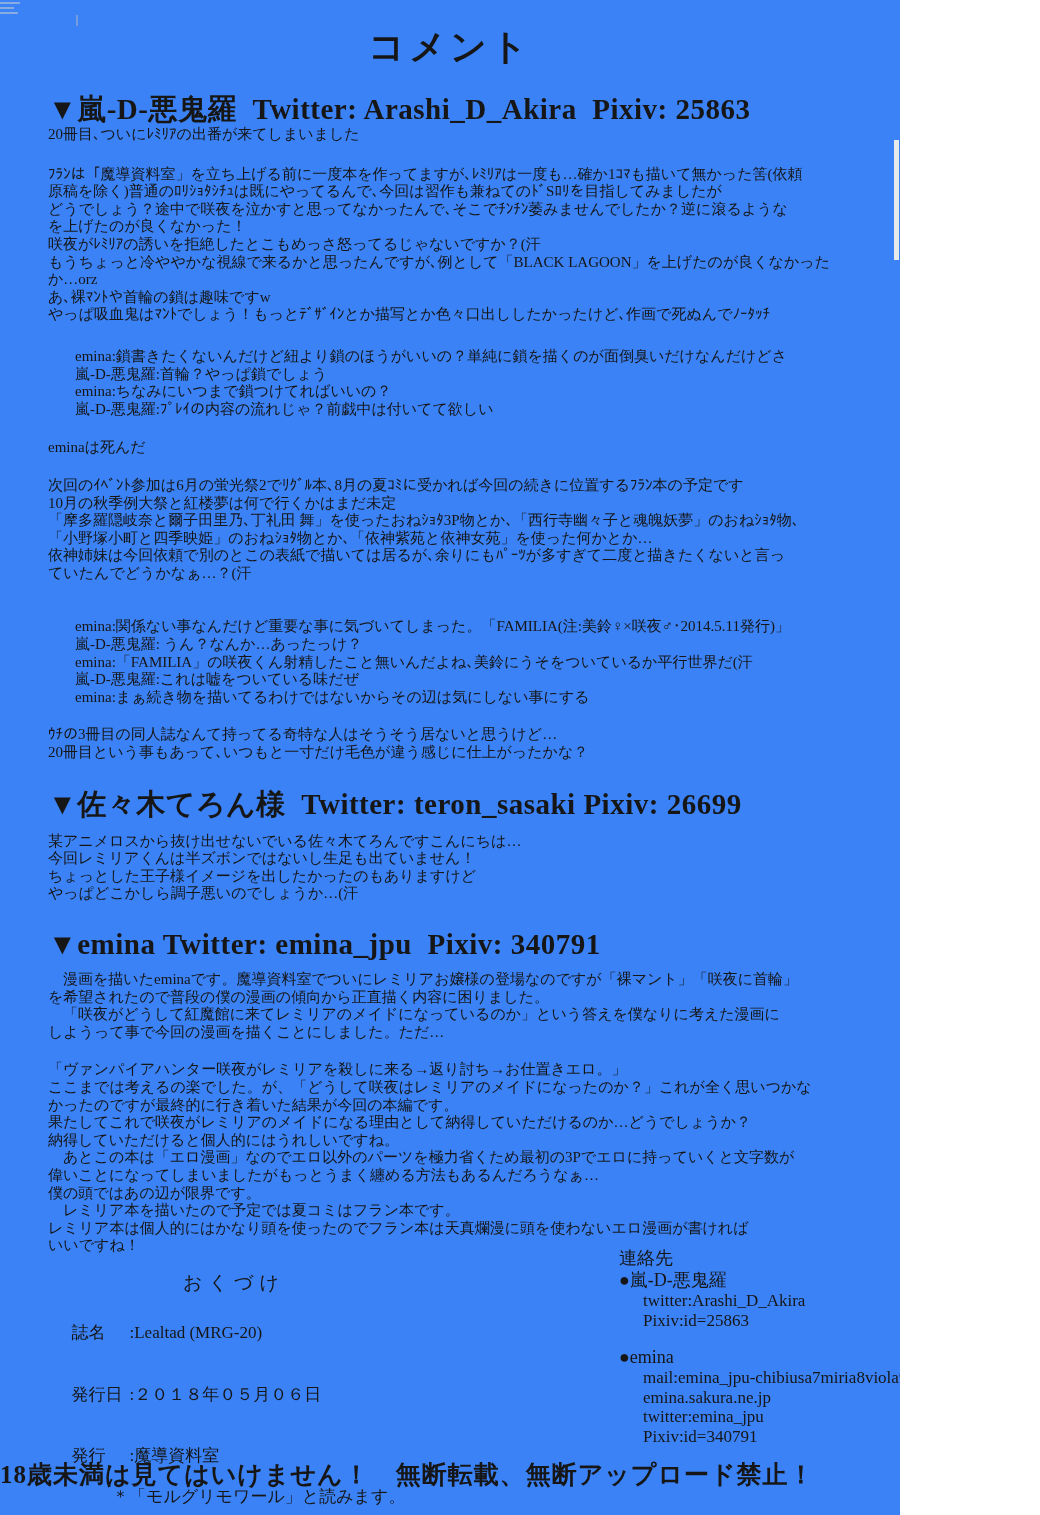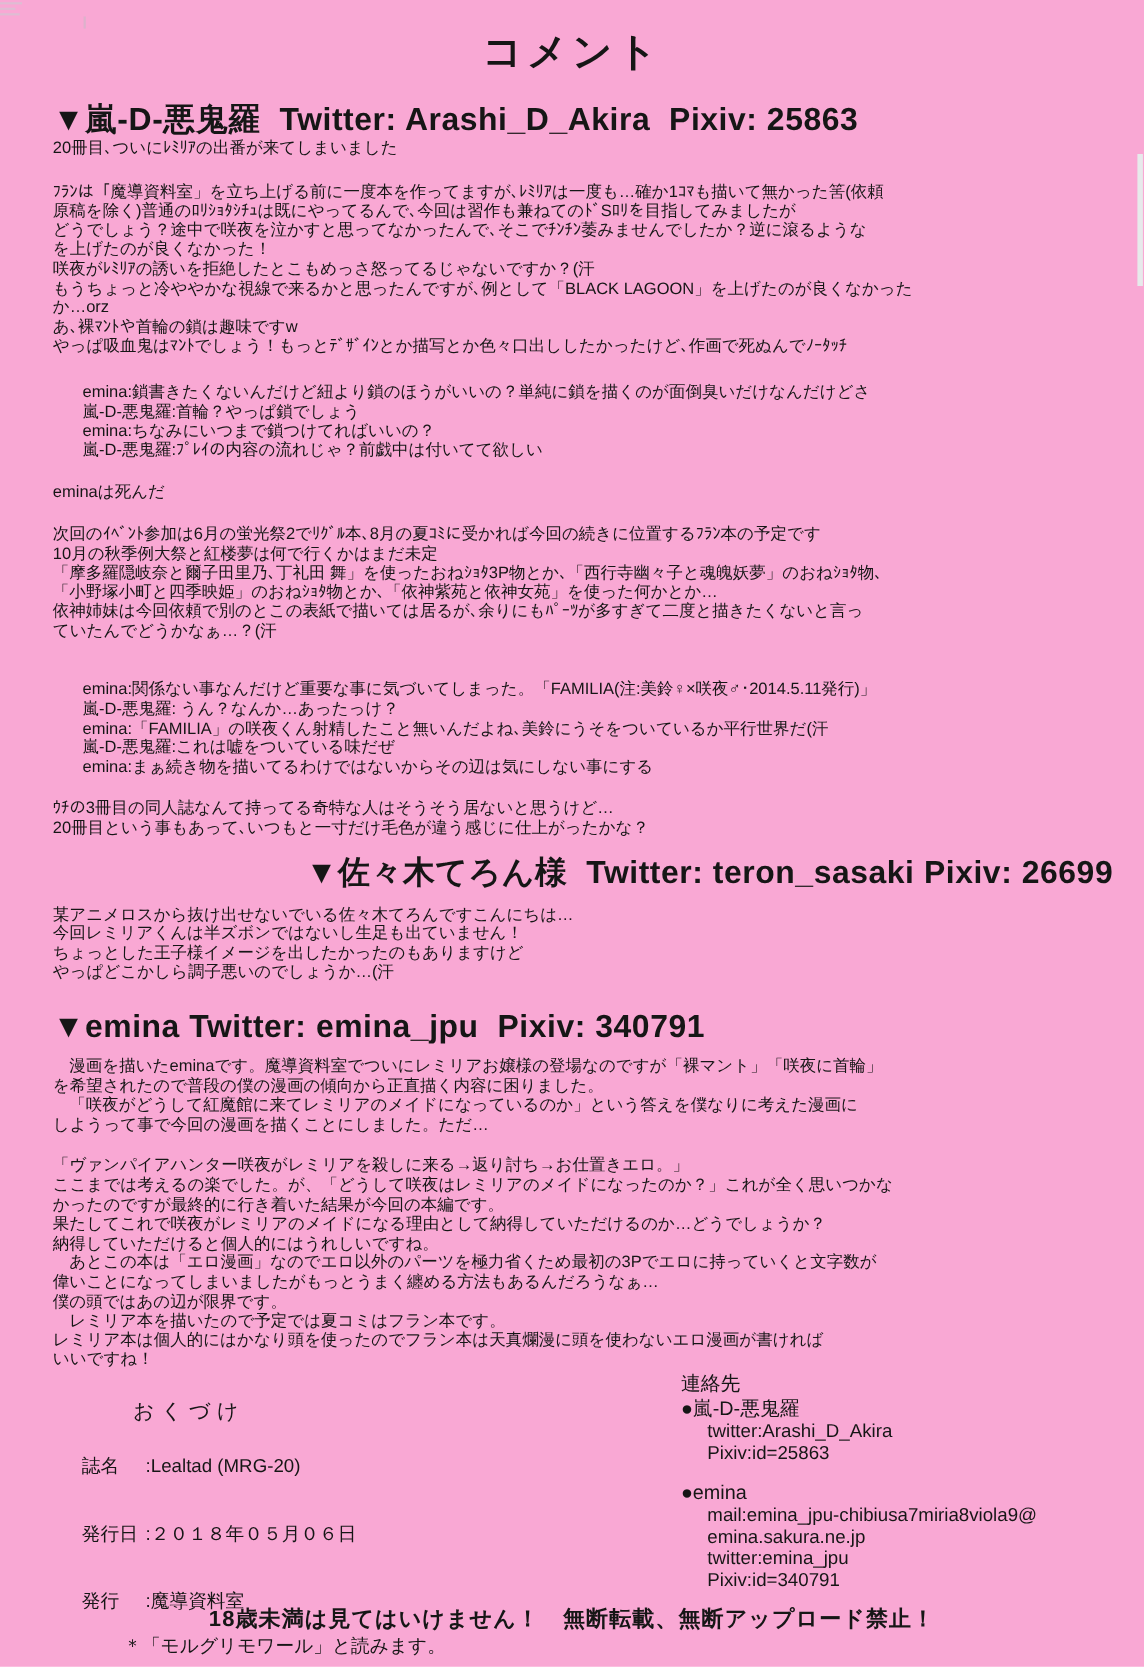--- a/index.html
+++ b/index.html
@@ -1,54 +1,54 @@
 <!DOCTYPE html>
 <html><head>
 <meta charset="utf-8">
 <style>
   html,body{margin:0;padding:0;}
   body{
     width:1040px;height:1515px;background:#ffffff;color:#161616;
     font-family:"Liberation Sans","DejaVu Sans",sans-serif;
     -webkit-font-smoothing:antialiased;
   }
-  .page{position:relative;width:1040px;height:1515px;overflow:hidden;background:#f9a8d4;}
+  .page{position:relative;width:900px;height:1515px;overflow:hidden;background:#3b82f6;font-family:Liberation Serif, serif;}
   .main{padding:24px 28px 0 48px;}
   .title{
     text-align:center;font-size:36px;font-weight:bold;letter-spacing:4px;
     line-height:46px;height:46px;margin-right:20px;white-space:pre;
   }
   .sec-header{
     font-size:29px;font-weight:bold;line-height:34px;white-space:pre;
     letter-spacing:0.5px;
   }
   .sec-header.first{margin-top:22px;}
-  .sec-header.second{margin-top:15px;margin-bottom:12px;text-align:right;}
+  .sec-header.second{margin-top:25px;margin-bottom:12px;}
   .sec-header.third{margin-top:24px;margin-bottom:10px;}
   .ln{font-size:15px;line-height:17.6px;white-space:pre-wrap;}
   .indent1{padding-left:27px;}
   .indent2{padding-left:82px;}
   .gap18{height:18px;} .gap20{height:20px;} .gap21{height:21px;}
   .gap22{height:22px;} .gap24{height:24px;}
   .okuzuke{
-    position:absolute;left:121px;top:1270px;width:260px;text-align:left;
+    position:absolute;left:104px;top:1270px;width:260px;text-align:center;
     font-size:19px;letter-spacing:6px;white-space:pre;
   }
   .colophon{position:absolute;left:46px;top:1303px;font-size:17px;line-height:20.4px;}
   .crow{white-space:pre;}
   .clabel{display:inline-block;width:58px;white-space:pre;}
   .cnote{padding-left:66px;}
   .contact{position:absolute;left:619px;top:1248px;font-size:17px;line-height:19.6px;}
   .contact-title{font-size:18px;line-height:20px;white-space:pre;}
   .contact-name{font-size:18px;line-height:21px;margin-top:2px;white-space:pre;}
   .contact-sub{padding-left:24px;white-space:pre;}
   .contact-entry2{margin-top:17px;}
   .footer{
-    position:absolute;left:0;top:1458px;width:1040px;text-align:center;
-    font-size:20px;font-weight:600;letter-spacing:1px;white-space:pre;
+    position:absolute;left:0;top:1458px;width:1040px;
+    font-size:25px;font-weight:600;letter-spacing:1px;white-space:pre;
   }
   
   .artifact{position:absolute;}
   .a-bar{width:20px;height:2px;background:#c9ced1;opacity:.55;}
   .a-tick{left:76px;top:15px;width:2px;height:11px;background:#b9bec2;opacity:.45;}
   .a-edge{right:1px;top:140px;width:5px;height:120px;background:#e7eaeb;}
 </style>
 </head>
 <body>
 

